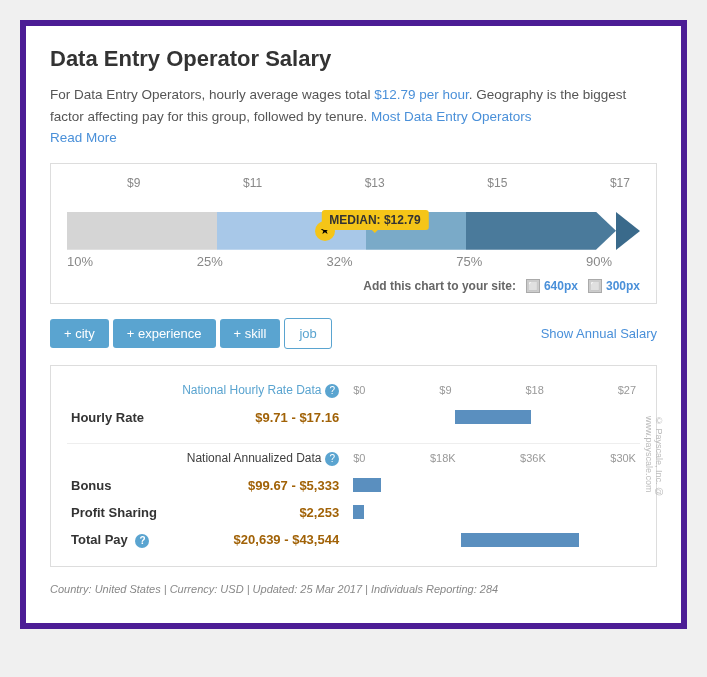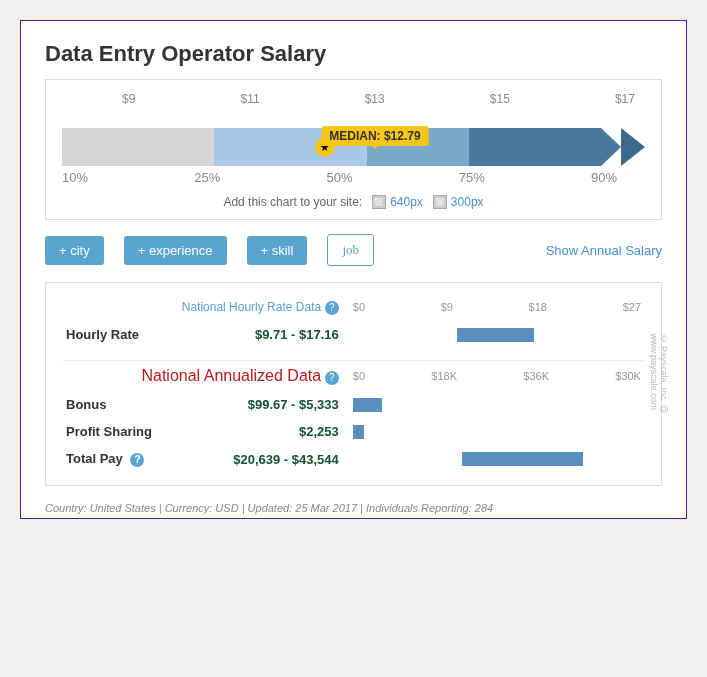--- a/index.html
+++ b/index.html
@@ -7,22 +7,22 @@
       font-family: Arial, sans-serif;
       font-size: 14px;
       background: #f0f0f0;
       display: flex;
       justify-content: center;
       align-items: flex-start;
       padding: 20px;
     }
     .card {
       background: #fff;
-      border: 1px solid #4c1d95;
-      padding: 20px 24px 4px 24px;
+      border: 6px solid #4c1d95;
+      padding: 20px 24px 28px 24px;
       max-width: 680px;
       width: 100%;
       position: relative;
     }
     .page-title {
       font-size: 22px;
       font-weight: bold;
       color: #333;
       margin-bottom: 12px;
     }
@@ -132,24 +132,25 @@
       justify-content: space-between;
       margin-left: 0px;
       margin-right: 28px;
       color: #888;
       font-size: 13px;
       margin-top: 4px;
     }
     .chart-bottom-row {
       display: flex;
       align-items: center;
-      justify-content: center;
+      justify-content: flex-end;
       margin-top: 10px;
       font-size: 12px;
       color: #666;
+      font-weight: bold;
     }
     .embed-links {
       display: flex;
       align-items: center;
       gap: 10px;
     }
     .embed-link {
       color: #4a90d9;
       cursor: pointer;
       display: flex;
@@ -163,41 +164,40 @@
       background: #ccc;
       border: 1px solid #aaa;
       font-size: 8px;
       line-height: 14px;
       text-align: center;
     }
     
     .buttons-row {
       display: flex;
       align-items: center;
-      gap: 20px;
+      gap: 4px;
       margin-bottom: 16px;
     }
     .btn-blue {
       background: #5aa4d0;
       color: #fff;
       border: none;
       padding: 7px 14px;
       border-radius: 3px;
       font-size: 13px;
       cursor: pointer;
     }
     .btn-outline {
       background: #fff;
       color: #5aa4d0;
       border: 1px solid #5aa4d0;
       padding: 7px 14px;
       border-radius: 3px;
       font-size: 13px;
       cursor: pointer;
-      font-family: Liberation Serif, serif;
     }
     .show-annual {
       margin-left: auto;
       color: #4a90d9;
       font-size: 13px;
       cursor: pointer;
       text-decoration: none;
     }
     
     .data-section {
@@ -215,21 +215,21 @@
       font-size: 13px;
       vertical-align: middle;
     }
     .data-table td.row-label {
       font-weight: bold;
       color: #333;
       width: 140px;
     }
     .data-table td.row-value {
       text-align: right;
-      color: #14532d;
+      color: #a16207;
       font-weight: bold;
       font-size: 13px;
       width: 150px;
       padding-right: 10px;
     }
     .data-table td.bar-cell {
       position: relative;
       width: 300px;
     }
     .footer-text {
@@ -251,20 +251,24 @@
       cursor: pointer;
     }
   </style>
 </head>
 <body>
 
 <div class="card">
 
   <h1 class="page-title">Data Entry Operator Salary</h1>
 
+  <p class="intro-text">
+    <span>For Data Entry Operators, hourly average wages total </span><span class="highlight">$12.79 per hour</span><span>. Geography is the biggest factor affecting pay for this group, followed by tenure. </span><span class="highlight">Most Data Entry Operators</span><br>
+    <a class="read-more">Read More</a>
+  </p>
 
   <div class="chart-section">
 
     <div class="salary-axis">
       <span>$9</span>
       <span>$11</span>
       <span>$13</span>
       <span>$15</span>
       <span>$17</span>
     </div>
@@ -279,21 +283,21 @@
           <div class="bar-segment seg-dark-blue"></div>
           <div class="median-marker">★</div>
         </div>
         <div class="arrow-tip"></div>
       </div>
     </div>
 
     <div class="percent-axis">
       <span>10%</span>
       <span>25%</span>
-      <span>50%</span>
+      <span>32%</span>
       <span>75%</span>
       <span>90%</span>
     </div>
 
     <div class="chart-bottom-row">
       <div class="embed-links">
         <span>Add this chart to your site:</span>
         <a class="embed-link">
           <span class="img-icon">⬜</span>
           <span>640px</span>
@@ -345,21 +349,21 @@
           </td>
         </tr>
 
 
         <tr>
             <td colspan="3" style="height:6px;"></td>
           </tr>
 
         <tr class="section-header-row">
           <td colspan="2" style="text-align:right; padding-right:10px; border-top:1px solid #eee; padding-top:6px;">
-            <span style="color:#b91c1c; font-size:16px;margin-top:16px;">National Annualized Data</span>
+            <span style="color:#404040; font-size:12px;margin-top:16px;">National Annualized Data</span>
             <span class="question-mark">?</span>
           </td>
           <td style="border-top:1px solid #eee; padding-top:6px;">
             <div style="display:flex; justify-content:space-between; font-size:11px; color:#999;">
               <span>$0</span>
               <span>$18K</span>
               <span>$36K</span>
               <span>$30K</span>
             </div>
           </td>

